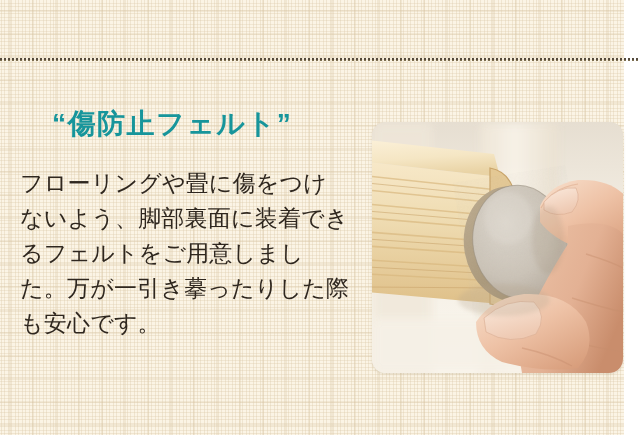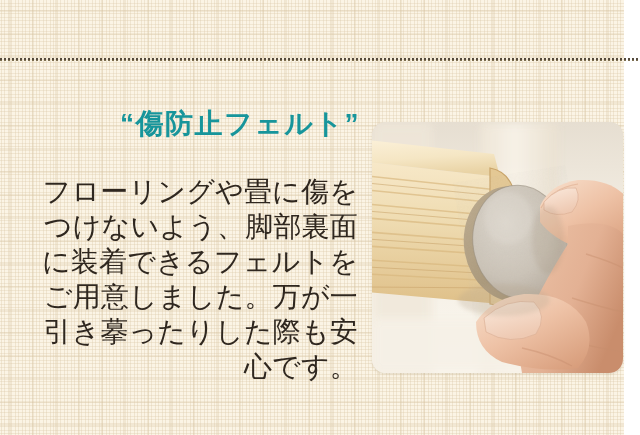--- a/index.html
+++ b/index.html
@@ -49,21 +49,20 @@
         rgba(205,183,144,0.22) 11px,
         rgba(235,223,199,0.00) 11px,
         rgba(235,223,199,0.00) 23px),
       repeating-linear-gradient(0deg,
         rgba(235,223,199,0.00) 0px,
         rgba(235,223,199,0.00) 9px,
         rgba(205,183,144,0.20) 9px,
         rgba(205,183,144,0.20) 11px,
         rgba(235,223,199,0.00) 11px,
         rgba(235,223,199,0.00) 23px);
-    text-align: right;
   }
 
   
   .dotted-rule {
     position: absolute;
     left: 0;
     width: 640px;
     height: 3px;
     background-image:
       repeating-linear-gradient(90deg,
@@ -92,24 +91,24 @@
     padding: 0 0 0 32px;
     color: #17959b;
     font-size: 28px;
     line-height: 40px;
     font-weight: bold;
     letter-spacing: 1.5px;
     white-space: nowrap;
   }
 
   .body-copy {
-    margin: 8px;
+    margin: 0;
     padding: 22px 0 15px 0;
     color: #2f271f;
-    font-size: 28px;
+    font-size: 23px;
     line-height: 35px;
     letter-spacing: 0.2px;
     width: 330px;
   }
 
   
   .photo-frame {
     position: absolute;
     left: 372px;
     top: 122px;

